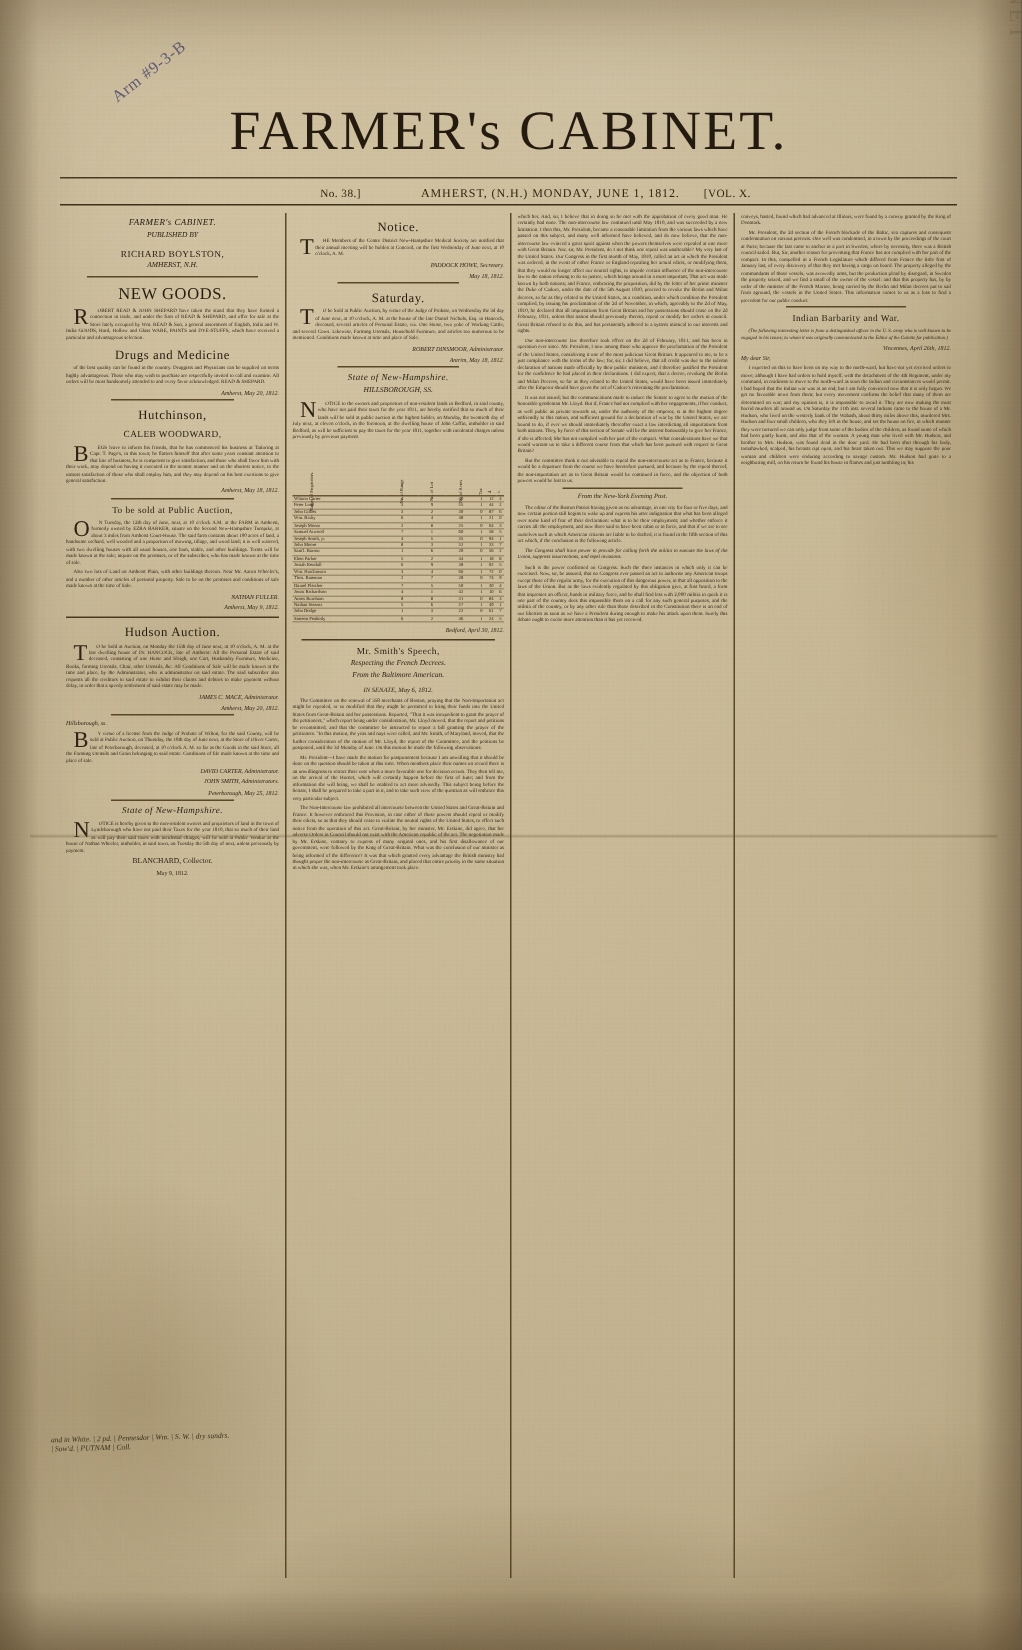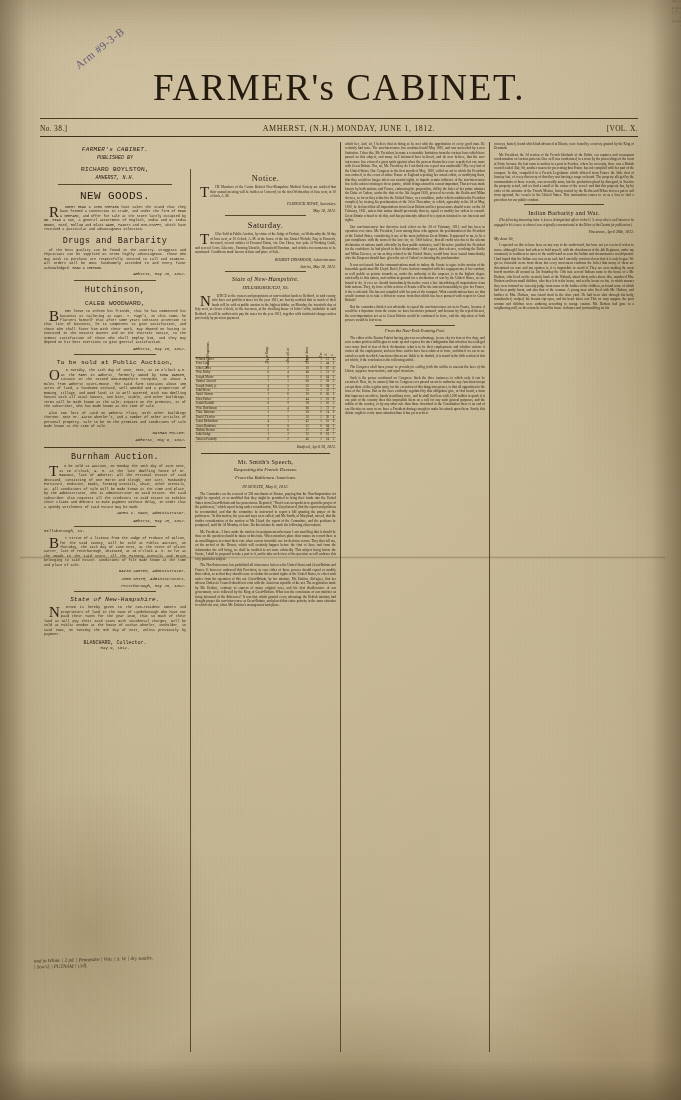--- a/index.html
+++ b/index.html
@@ -94,22 +94,22 @@
     font-weight: 400;
   }
 
   #masthead-rule {
     position: absolute; left: 6px; top: 66px; width: 598px;
     border-top: 1px solid #4a3a22;
   }
 
   
   #issueline {
-    position: absolute; left: 6px; top: 72px; width: 598px;
-    display: flex; justify-content: space-between; align-items: baseline;
+    position: absolute; left: 24px; top: 72px; width: 598px;
+    display: flex; justify-content: center; align-items: baseline;
     font-size: 7.5px; letter-spacing: 0.3px; color: #30260f; gap: 16px;
   }
   #issueline .center { font-size: 8px; letter-spacing: 0.6px; margin-left: 24px; }
 
   #issue-rule {
     position: absolute; left: 6px; top: 84px; width: 598px;
     border-top: 1.6px solid #3e3019;
   }
 
   
@@ -124,22 +124,22 @@
     padding: 0 4px;
     box-sizing: border-box;
     font-size: 3.4px;
     line-height: 1.32;
     text-align: justify;
     color: #2d2214;
     overflow: hidden;
     position: relative;
   }
   .col + .col { border-left: 0.7px solid #5a4727; }
-  .col.c1 { width: 150px; font-family: Liberation Mono, monospace; }
-  .col.c2 { width: 150px; margin-top: 27px; }
+  .col.c1 { width: 150px; }
+  .col.c2 { width: 150px; }
   .col.c3 { width: 149px; }
   .col.c4 { width: 149px; }
 
   .hd {
     text-align: center;
     font-size: 8.5px;
     letter-spacing: 0.4px;
     margin: 4px 0 1px;
     color: #241b10;
   }
@@ -283,39 +283,39 @@
       <div class="col c1">
         <div class="hd small ital">FARMER's CABINET.</div>
         <div class="subhd">PUBLISHED BY</div>
         <div class="hd small">RICHARD BOYLSTON,</div>
         <div class="subhd">AMHERST, N.H.</div>
         <div class="rule"></div>
 
         <div class="hd big">NEW GOODS.</div>
         <p class="body dropcap">ROBERT READ &amp; JOHN SHEPARD have taken the stand that they have formed a connection in trade, and under the firm of READ &amp; SHEPARD, and offer for sale at the Store lately occupied by Wm. READ &amp; Son, a general assortment of English, India and W. India GOODS, Hard, Hollow and Glass WARE, PAINTS and DYE-STUFFS, which have received a particular and advantageous selection.</p>
 
-        <div class="hd">Drugs and Barbarity</div>
+        <div class="hd">Drugs and Medicine</div>
         <p class="body">of the best quality can be found in the country. Druggists and Physicians can be supplied on terms highly advantageous. Those who may wish to purchase are respectfully invited to call and examine. All orders will be most handsomely attended to and every favor acknowledged. READ &amp; SHEPARD.</p>
         <div class="sign">Amherst, May 20, 1812.</div>
         <div class="rule thin"></div>
 
         <div class="hd">Hutchinson,</div>
         <div class="hd small">CALEB WOODWARD,</div>
         <p class="body dropcap">BEGS leave to inform his friends, that he has commenced his business at Tailoring at Capt. T. Page's, in this town; he flatters himself that after some years constant attention to that line of business, he is competent to give satisfaction, and those who shall favor him with their work, may depend on having it executed in the neatest manner and on the shortest notice, to the utmost satisfaction of those who shall employ him, and they may depend on his best exertions to give general satisfaction.</p>
         <div class="sign">Amherst, May 18, 1812.</div>
         <div class="rule thin"></div>
 
         <div class="hd small">To be sold at Public Auction,</div>
         <p class="body dropcap">ON Tuesday, the 12th day of June, next, at 10 o'clock A.M. at the FARM in Amherst, formerly owned by EZRA BARKER, situate on the Second New-Hampshire Turnpike, at about 3 miles from Amherst Court-House. The said farm contains about 100 acres of land, a handsome orchard, well wooded and a proportion of mowing, tillage, and wood land; it is well watered, with two dwelling houses with all usual houses, one barn, stable, and other buildings. Terms will be made known at the sale; inquire on the premises, or of the subscriber, who has made known at the time of sale.</p>
         <p class="body">Also two lots of Land on Amherst Plain, with other buildings thereon. Near Mr. Aaron Wheeler's, and a number of other articles of personal property. Sale to be on the premises and conditions of sale made known at the time of Sale.</p>
         <div class="sign">NATHAN FULLER.</div>
         <div class="sign">Amherst, May 9, 1812.</div>
 
         <div class="boxrule-top"></div>
-        <div class="hd">Burnham Auction.</div>
+        <div class="hd">Hudson Auction.</div>
         <p class="body dropcap">TO be Sold at Auction, on Monday the 15th day of June next, at 10 o'clock, A. M. at the late dwelling house of Dr. HANCOCK, late of Amherst: All the Personal Estate of said deceased, consisting of one Horse and Sleigh, one Cart, Husbandry Furniture, Medicine, Books, farming Utensils, Chair, other Utensils, &amp;c. All Conditions of Sale will be made known at the time and place, by the Administrator, who is administrator on said estate. The said subscriber also requests all the creditors to said estate to exhibit their claims and debtors to make payment without delay, in order that a speedy settlement of said estate may be made.</p>
         <div class="sign">JAMES C. MACE, Administrator.</div>
         <div class="sign">Amherst, May 20, 1812.</div>
         <div class="rule thin"></div>
 
         <div class="dateline">Hillsborough, ss.</div>
         <p class="body dropcap">BY virtue of a license from the Judge of Probate of Wilton, for the said County, will be sold at Public Auction, on Thursday, the 18th day of June next, at the Store of Oliver Carter, late of Peterborough, deceased, at 10 o'clock A. M. so far as the Goods in the said Store, all the Farming Utensils and Grain belonging to said estate. Conditions of file made known at the time and place of sale.</p>
         <div class="sign">DAVID CARTER, Administrator.</div>
         <div class="sign">JOHN SMITH, Administrators.</div>
         <div class="sign">Peterborough, May 25, 1812.</div>

